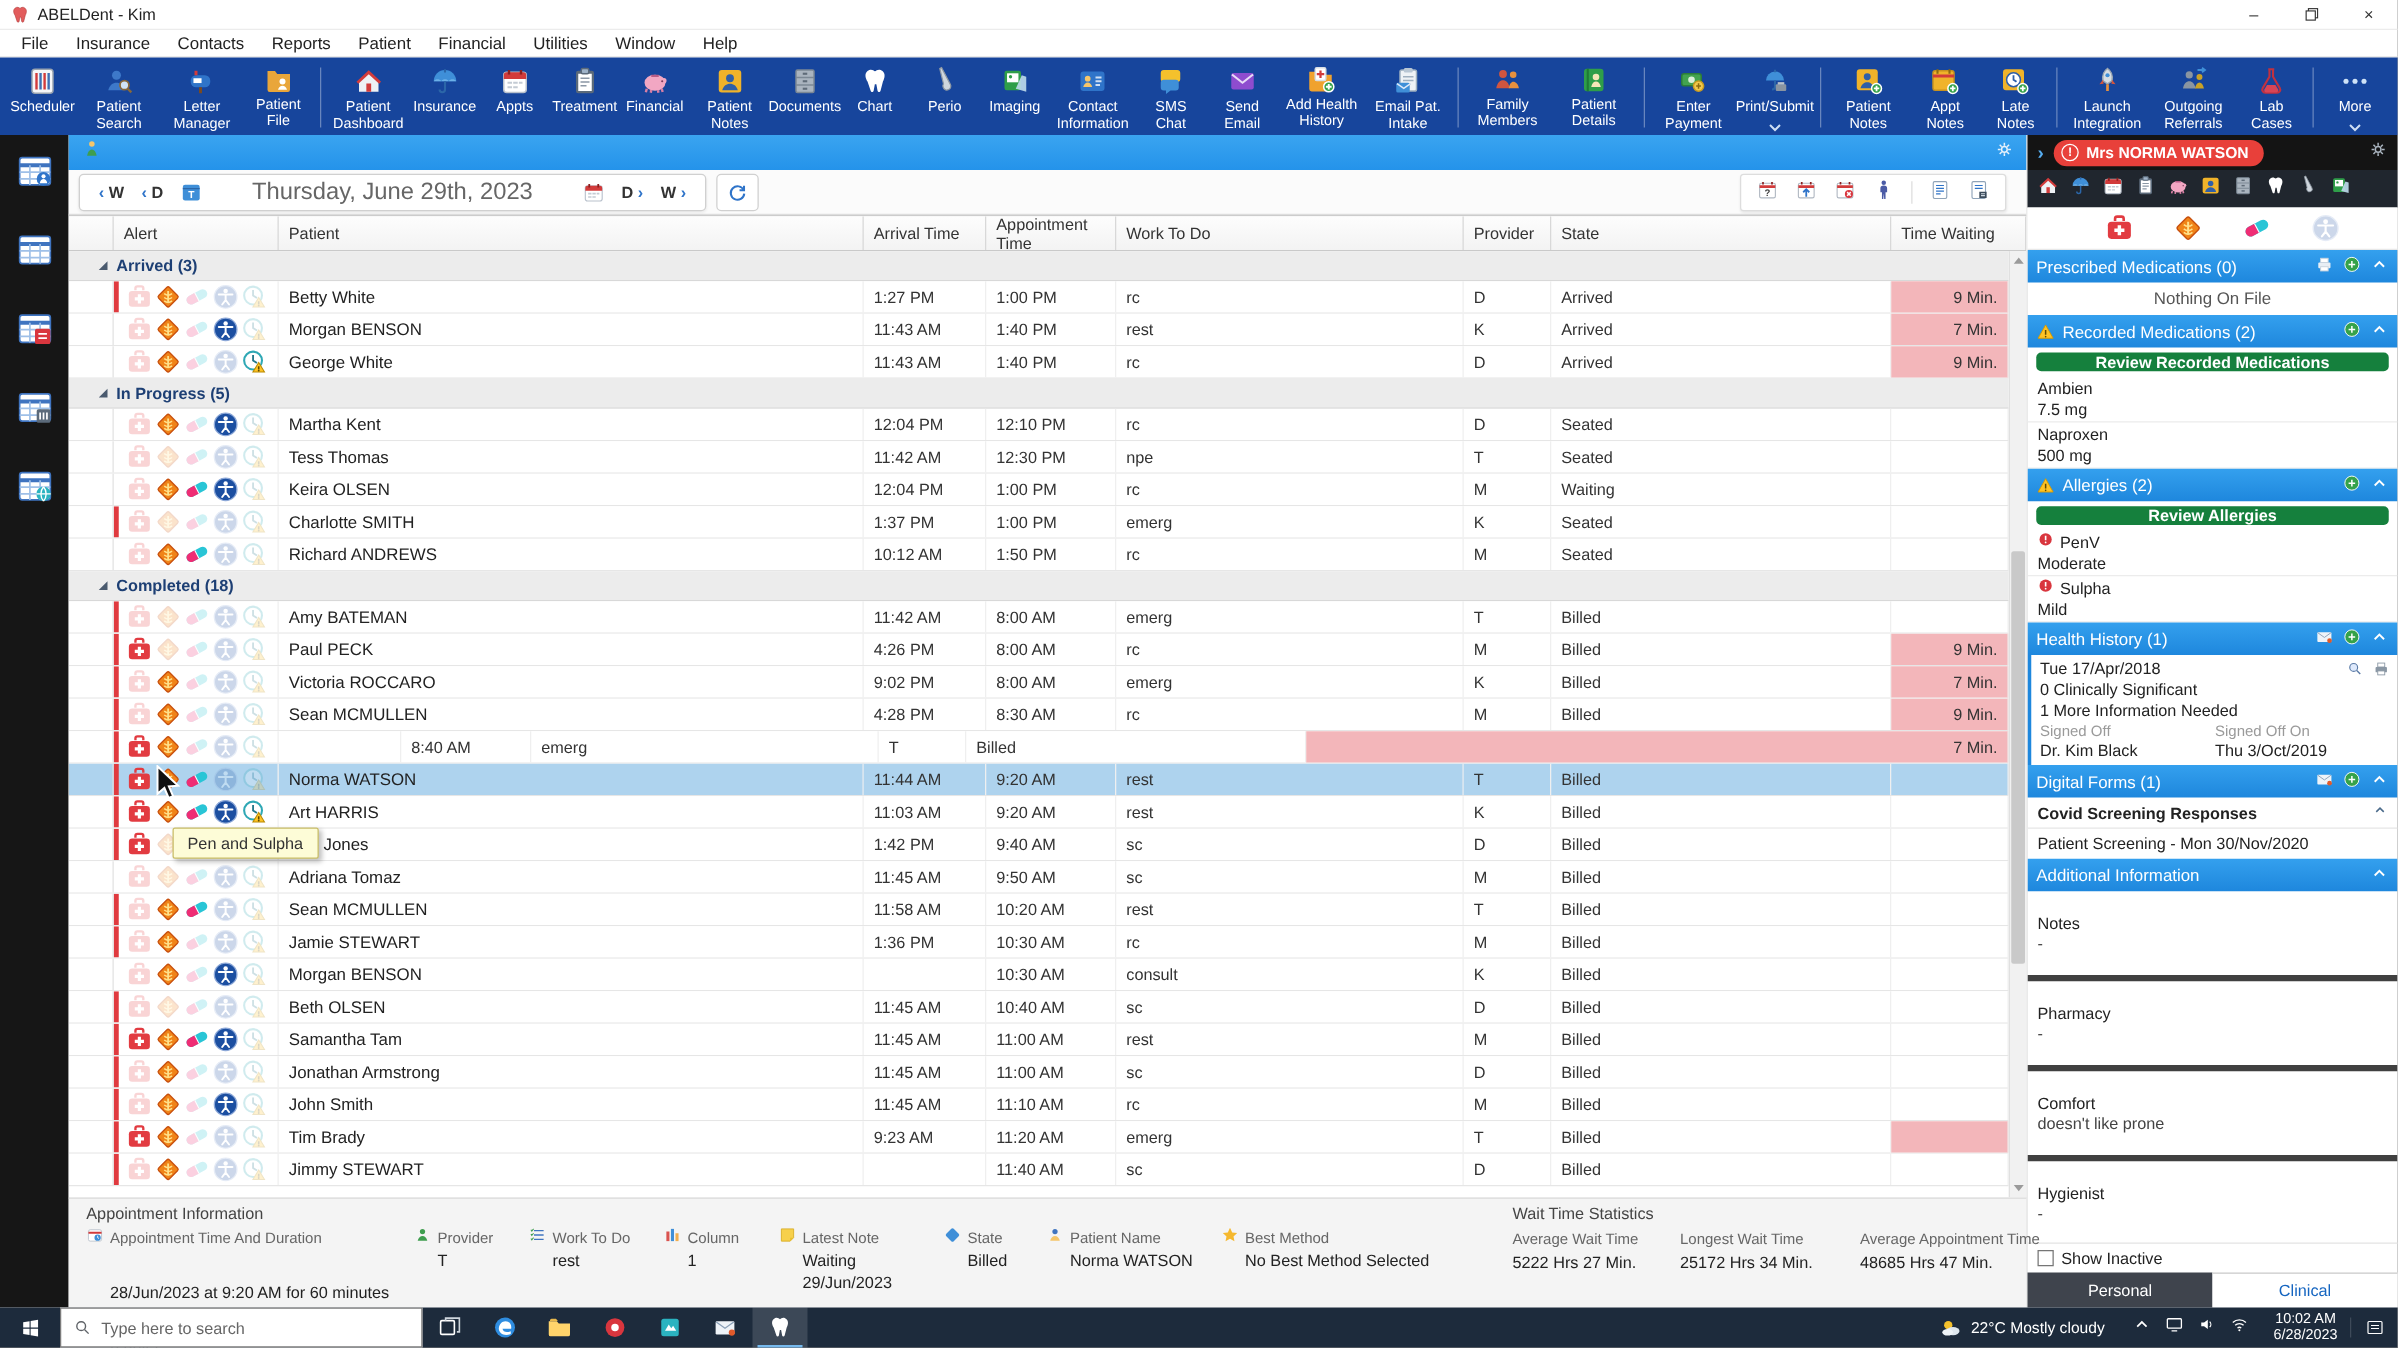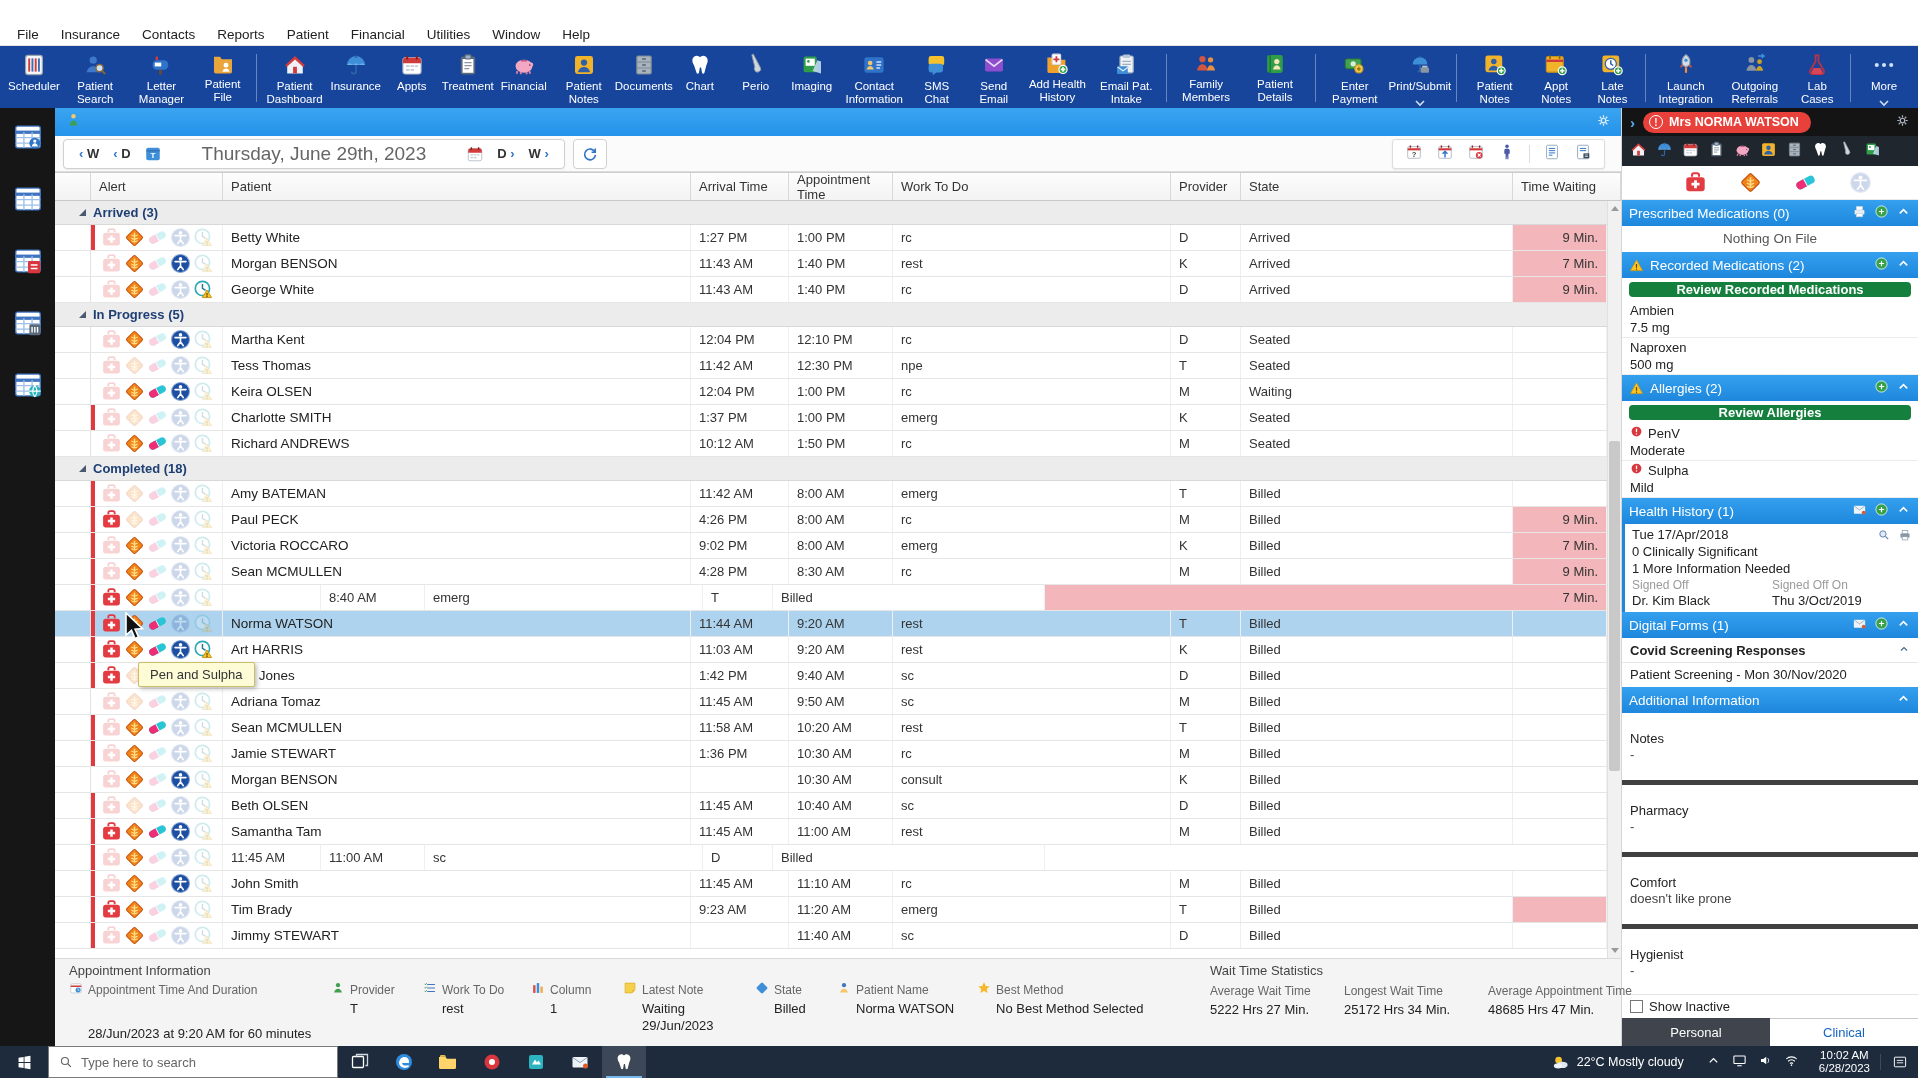--- a/index.html
+++ b/index.html
@@ -160,20 +160,36 @@
 .tb-notif svg{width:16px;height:16px}
 
 .cursor{position:absolute;left:124px;top:612px;z-index:60;width:26px;height:30px}
 .ttip{position:absolute;left:138px;top:662px;z-index:55;background:#fdfcd7;border:1px solid #c9bd66;border-radius:2px;box-shadow:2px 2px 4px rgba(0,0,0,.25);padding:4px 11px;font-size:13px;color:#333;white-space:nowrap}
 </style>
 </head>
 <body>
 
 <div class="app">
 
+  <div class="titlebar">
+    <span class="appico"><svg viewBox="0 0 20 20">
+          <path d="M5 3.2c2.2-1.8 4-.6 5 .2 1-.8 2.8-2 5-.2 2.3 1.9 1.3 5.2.3 7l-1.6 6.2c-.3 1.1-1.7 1.1-2 0L10.9 12h-1L9.1 16.4c-.3 1.1-1.7 1.1-2 0L5 10.2C3.8 8.4 2.7 5.1 5 3.2z" fill="#e25c5c" stroke="#b13a3a" stroke-width=".6"></path>
+        </svg></span>
+    <span class="ttl">ABELDent - Kim</span>
+    <div class="wctrls">
+      <div class="wctrl">–</div>
+      <div class="wctrl">
+          <svg width="11" height="11" viewBox="0 0 12 12">
+            <rect x="3" y="1" width="8" height="8" fill="none" stroke="#333"></rect>
+            <rect x="1" y="3" width="8" height="8" fill="#fff" stroke="#333"></rect>
+          </svg>
+        </div>
+      <div class="wctrl close">×</div>
+    </div>
+  </div>
 
   <div class="menubar" id="menubar">
       <div class="mitem">File</div>
       <div class="mitem">Insurance</div>
       <div class="mitem">Contacts</div>
       <div class="mitem">Reports</div>
       <div class="mitem">Patient</div>
       <div class="mitem">Financial</div>
       <div class="mitem">Utilities</div>
       <div class="mitem">Window</div>
@@ -1643,20 +1659,21 @@
                     <path d="M4.8 8.2h10.4M10 8.2v4.2l-2.6 3.4M10 12.4l2.6 3.4" stroke="#fff" stroke-width="1.5" fill="none" stroke-linecap="round"></path>
                   </svg></span>
                 <span class="aicon faded"><svg viewBox="0 0 20 20">
                     <circle cx="9" cy="9" r="6.8" fill="#fff" stroke="#2fa8b5" stroke-width="1.6"></circle>
                     <path d="M9 4.8V9l3 1.8" stroke="#24788a" stroke-width="1.4" fill="none"></path>
                     <path d="M13.3 10.5l4.4 7.2h-8.8z" fill="#ffc324" stroke="#b98a00" stroke-width=".8"></path>
                     <path d="M13.3 13.4v2.2" stroke="#5f4a00" stroke-width="1.2"></path>
                     <circle cx="13.3" cy="16.6" r=".7" fill="#5f4a00"></circle>
                   </svg></span>
               </div>
+              <div class="cell txt w2">Jonathan Armstrong</div>
               <div class="cell time w3">11:45 AM</div>
               <div class="cell time w4">11:00 AM</div>
               <div class="cell time w5">sc</div>
               <div class="cell time w6">D</div>
               <div class="cell time w7">Billed</div>
               <div class="cell wait w8"></div>
             </div>
             <div class="row">
               <div class="cell gut w0"></div>
               <div class="cell alert w1">

